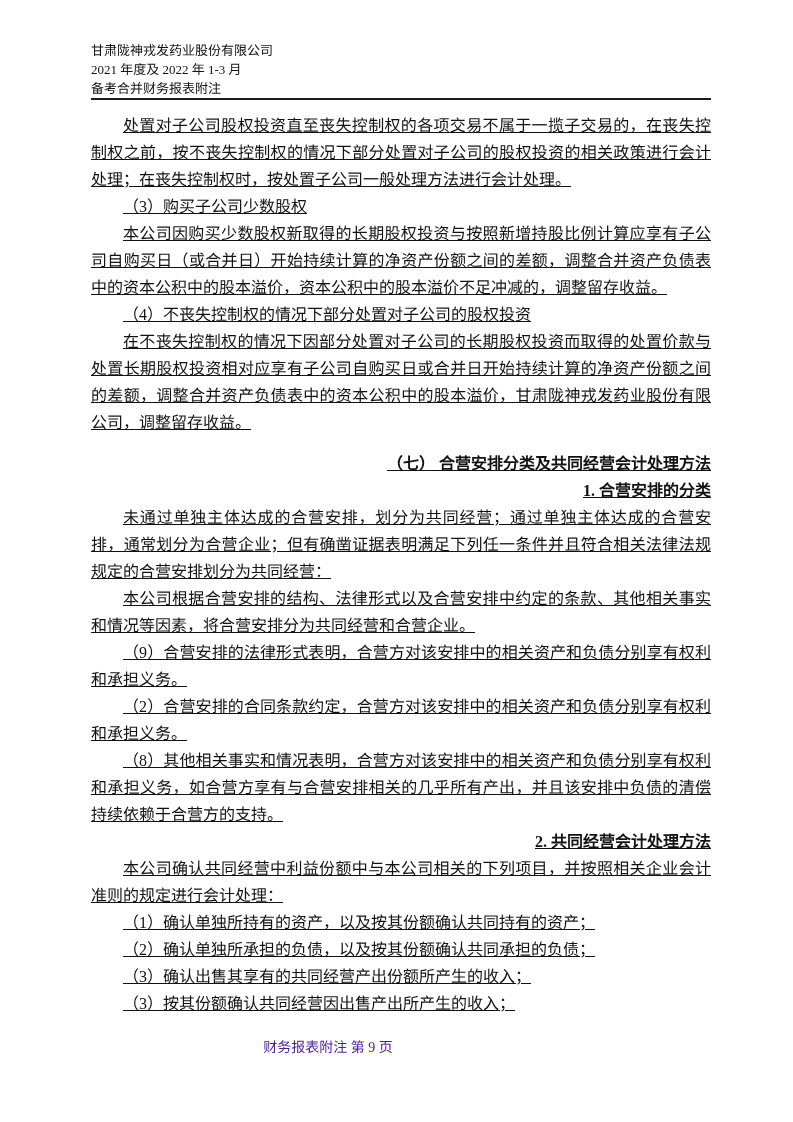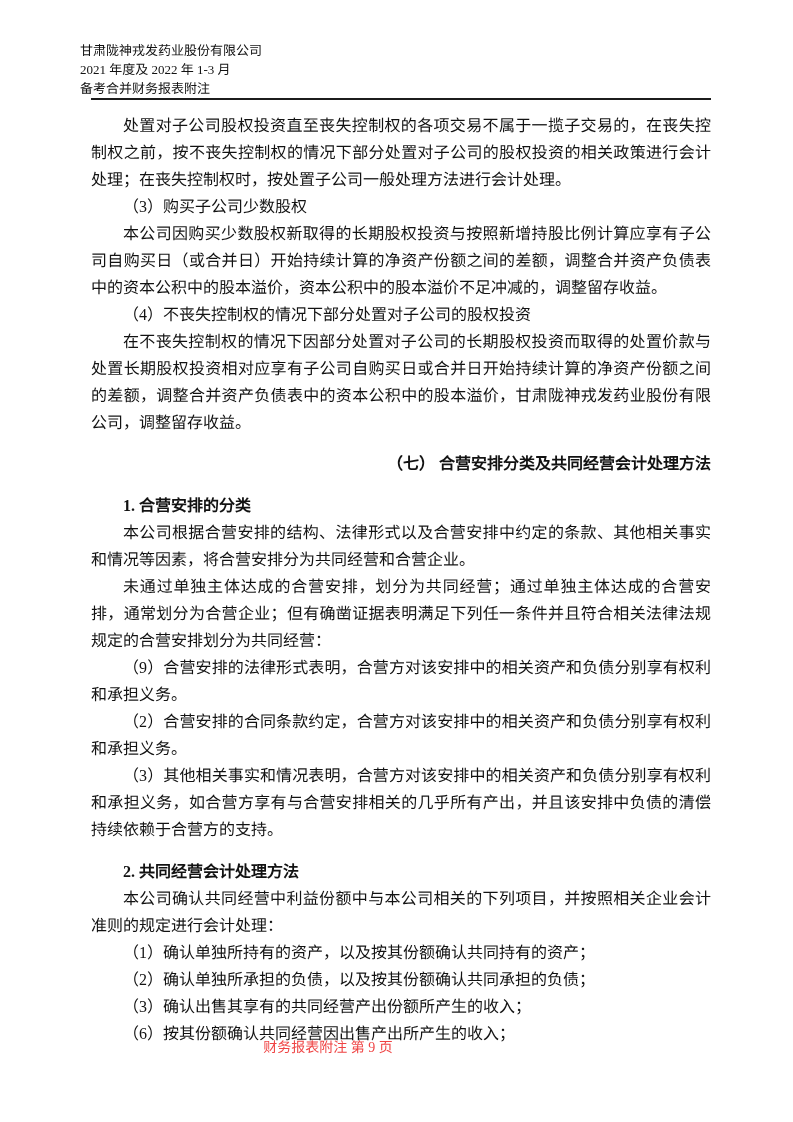--- a/index.html
+++ b/index.html
@@ -11,21 +11,21 @@
     position: relative;
     width: 793px;
     height: 1122px;
     background: #ffffff;
     color: #121212;
     font-family: "Liberation Serif", "DejaVu Serif", serif;
     overflow: hidden;
   }
   .doc-header {
     position: absolute;
-    left: 80px;
+    left: 91px;
     top: 41px;
     width: 620px;
     font-size: 13px;
     line-height: 19px;
     text-align: left;
     white-space: nowrap;
   }
   .doc-header .hline {
     display: block;
   }
@@ -43,40 +43,40 @@
     top: 112px;
     width: 620px;
     font-size: 16px;
     line-height: 27px;
     text-align: justify;
   }
   .content p {
     margin: 0;
     padding: 0;
     text-indent: 32px;
+    text-decoration: underline;
   }
   .content p.heading-1 {
     font-weight: bold;
     margin-top: 14px;
     text-align: right;
   }
   .content p.heading-2 {
     font-weight: bold;
-    text-align: left;
-    margin-top: 15px;
+    text-align: right;
   }
   .doc-footer {
     position: absolute;
     left: 0;
     top: 1038px;
     width: 656px;
     text-align: center;
     font-size: 14px;
     line-height: 20px;
-    color: #ef4444;
+    color: #4c1d95;
   }
 </style>
 </head>
 <body>
 
 <div class="page">
 
   <div class="doc-header">
     <span class="hline">甘肃陇神戎发药业股份有限公司</span>
     <span class="hline">2021 年度及 2022 年 1-3 月</span>
@@ -86,28 +86,28 @@
   <div class="header-rule"></div>
 
   <div class="content">
     <p class="para">处置对子公司股权投资直至丧失控制权的各项交易不属于一揽子交易的，在丧失控制权之前，按不丧失控制权的情况下部分处置对子公司的股权投资的相关政策进行会计处理；在丧失控制权时，按处置子公司一般处理方法进行会计处理。</p>
     <p class="para">（3）购买子公司少数股权</p>
     <p class="para">本公司因购买少数股权新取得的长期股权投资与按照新增持股比例计算应享有子公司自购买日（或合并日）开始持续计算的净资产份额之间的差额，调整合并资产负债表中的资本公积中的股本溢价，资本公积中的股本溢价不足冲减的，调整留存收益。</p>
     <p class="para">（4）不丧失控制权的情况下部分处置对子公司的股权投资</p>
     <p class="para">在不丧失控制权的情况下因部分处置对子公司的长期股权投资而取得的处置价款与处置长期股权投资相对应享有子公司自购买日或合并日开始持续计算的净资产份额之间的差额，调整合并资产负债表中的资本公积中的股本溢价，甘肃陇神戎发药业股份有限公司，调整留存收益。</p>
     <p class="heading-1">（七） 合营安排分类及共同经营会计处理方法</p>
     <p class="heading-2">1. 合营安排的分类</p>
+    <p class="para">未通过单独主体达成的合营安排，划分为共同经营；通过单独主体达成的合营安排，通常划分为合营企业；但有确凿证据表明满足下列任一条件并且符合相关法律法规规定的合营安排划分为共同经营：</p>
     <p class="para">本公司根据合营安排的结构、法律形式以及合营安排中约定的条款、其他相关事实和情况等因素，将合营安排分为共同经营和合营企业。</p>
-    <p class="para">未通过单独主体达成的合营安排，划分为共同经营；通过单独主体达成的合营安排，通常划分为合营企业；但有确凿证据表明满足下列任一条件并且符合相关法律法规规定的合营安排划分为共同经营：</p>
     <p class="para">（9）合营安排的法律形式表明，合营方对该安排中的相关资产和负债分别享有权利和承担义务。</p>
     <p class="para">（2）合营安排的合同条款约定，合营方对该安排中的相关资产和负债分别享有权利和承担义务。</p>
-    <p class="para">（3）其他相关事实和情况表明，合营方对该安排中的相关资产和负债分别享有权利和承担义务，如合营方享有与合营安排相关的几乎所有产出，并且该安排中负债的清偿持续依赖于合营方的支持。</p>
+    <p class="para">（8）其他相关事实和情况表明，合营方对该安排中的相关资产和负债分别享有权利和承担义务，如合营方享有与合营安排相关的几乎所有产出，并且该安排中负债的清偿持续依赖于合营方的支持。</p>
     <p class="heading-2">2. 共同经营会计处理方法</p>
     <p class="para">本公司确认共同经营中利益份额中与本公司相关的下列项目，并按照相关企业会计准则的规定进行会计处理：</p>
     <p class="para">（1）确认单独所持有的资产，以及按其份额确认共同持有的资产；</p>
     <p class="para">（2）确认单独所承担的负债，以及按其份额确认共同承担的负债；</p>
     <p class="para">（3）确认出售其享有的共同经营产出份额所产生的收入；</p>
-    <p class="para">（6）按其份额确认共同经营因出售产出所产生的收入；</p>
+    <p class="para">（3）按其份额确认共同经营因出售产出所产生的收入；</p>
   </div>
 
   <div class="doc-footer">财务报表附注 第 9 页</div>
 
 </div>
 
 </body></html>

